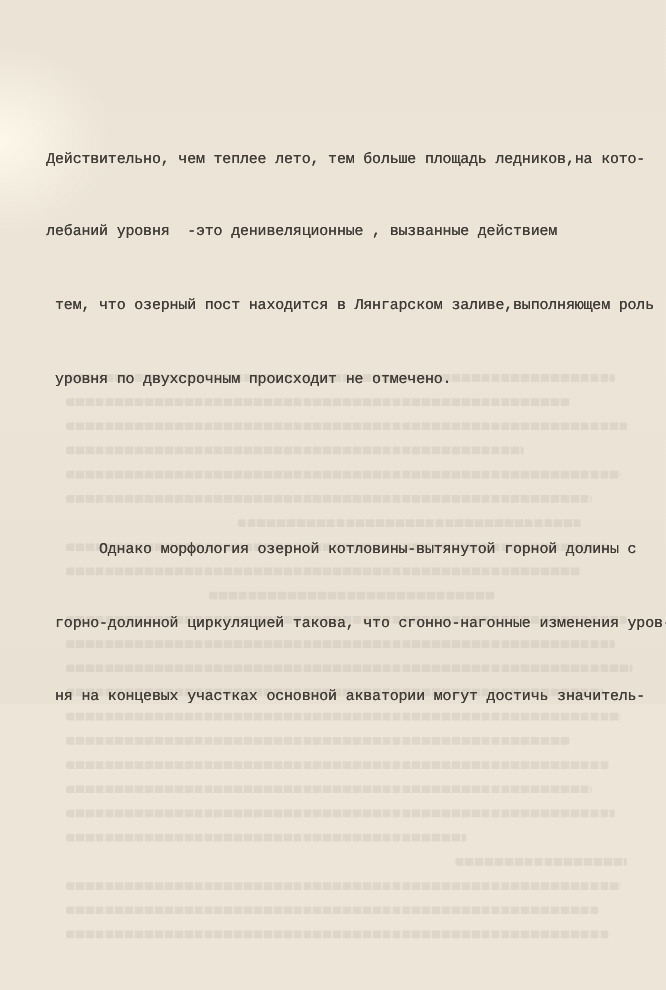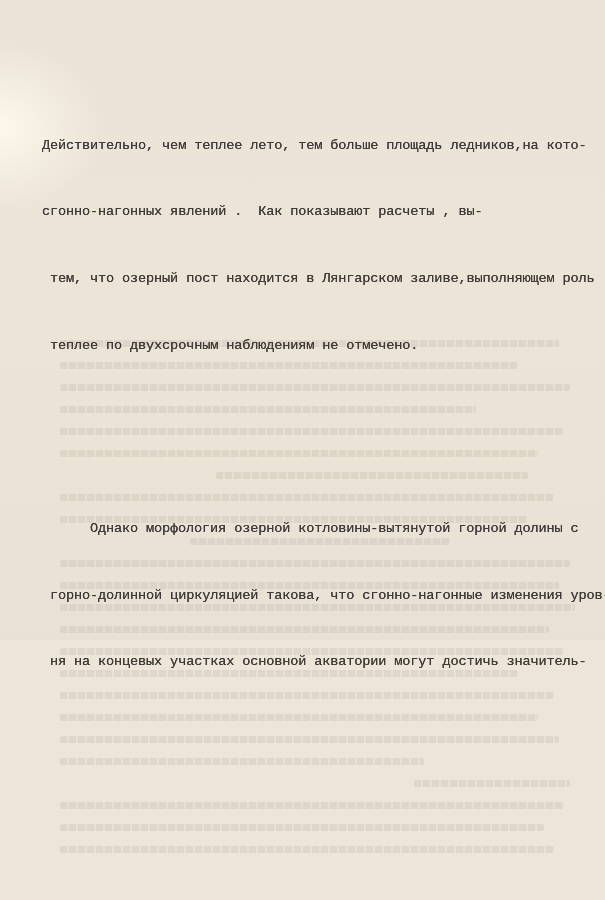--- a/index.html
+++ b/index.html
@@ -45,21 +45,21 @@
       line-height: 22.2px;
       color: #3f3b37;
       letter-spacing: -0.15px;
       text-shadow: 0 0 0.4px #3f3b37;
       white-space: pre;
     }
     .line {
       display: block;
       height: 22.2px;
     }
-    .indent { padding-left: 48px; margin-top: 28px; }
+    .indent { padding-left: 48px; }
   </style>
 </head>
 <body>
 
 <div class="page">
 
   <div class="bleed">
     <div class="bleed-line" style="width:96%"></div>
     <div class="bleed-line" style="width:88%"></div>
     <div class="bleed-line" style="width:98%"></div>
@@ -82,23 +82,23 @@
     <div class="bleed-line" style="width:70%"></div>
     <div class="bleed-line" style="width:30%;margin-left:68%"></div>
     <div class="bleed-line" style="width:97%"></div>
     <div class="bleed-line" style="width:93%"></div>
     <div class="bleed-line" style="width:95%"></div>
   </div>
 
   <div class="text">
     <div>
       <span class="line">Действительно, чем теплее лето, тем больше площадь ледников,на кото-</span>
-      <span class="line">сгонно-нагонных явлений .  Как показывают расчеты , вы-</span>
+      <span class="line">лебаний уровня  -это денивеляционные , вызванные действием</span>
       <span class="line"> тем, что озерный пост находится в Лянгарском заливе,выполняющем роль</span>
-      <span class="line"> теплее по двухсрочным наблюдениям не отмечено.</span>
+      <span class="line"> уровня по двухсрочным происходит не отмечено.</span>
     </div>
     <div>
       <span class="line indent">Однако морфология озерной котловины-вытянутой горной долины с</span>
       <span class="line"> горно-долинной циркуляцией такова, что сгонно-нагонные изменения уров-</span>
       <span class="line"> ня на концевых участках основной акватории могут достичь значитель-</span>
       
       
     </div>
     
   </div>

